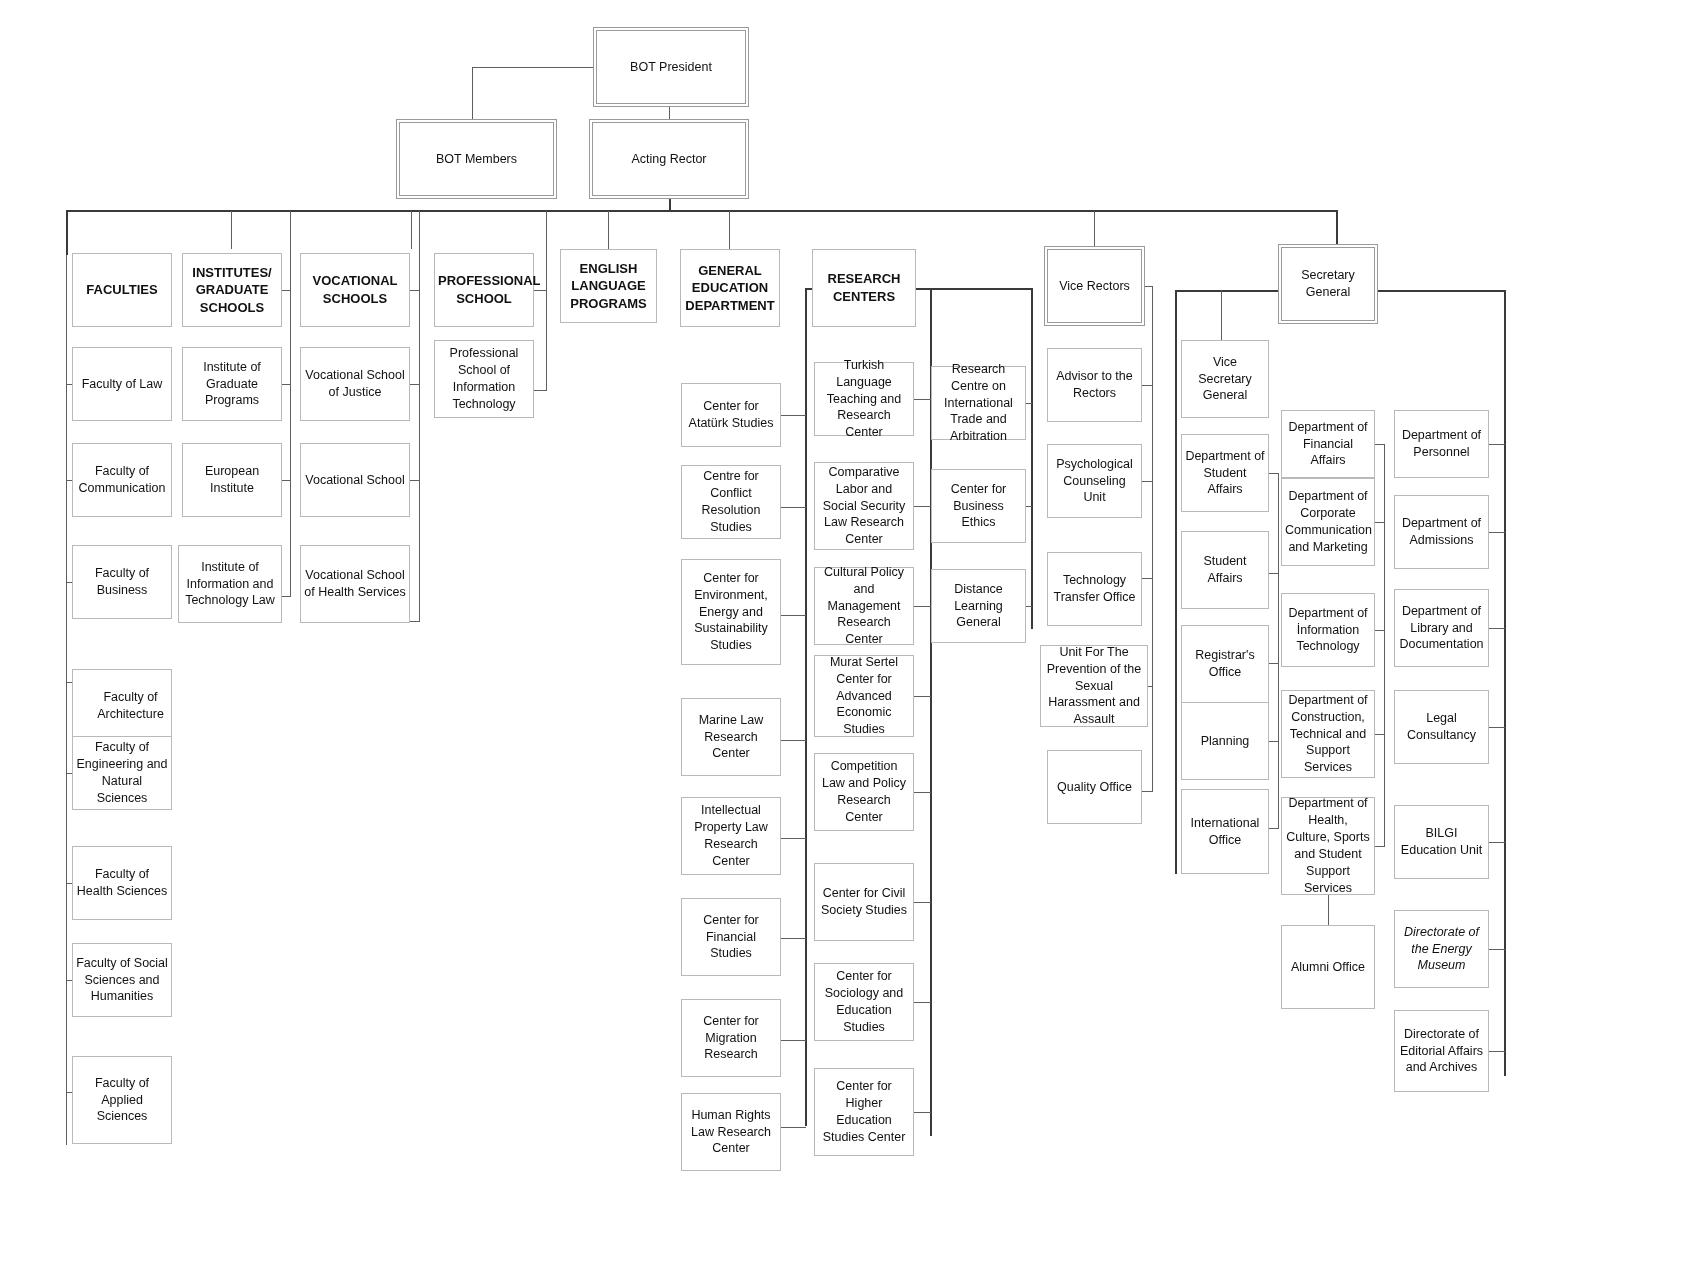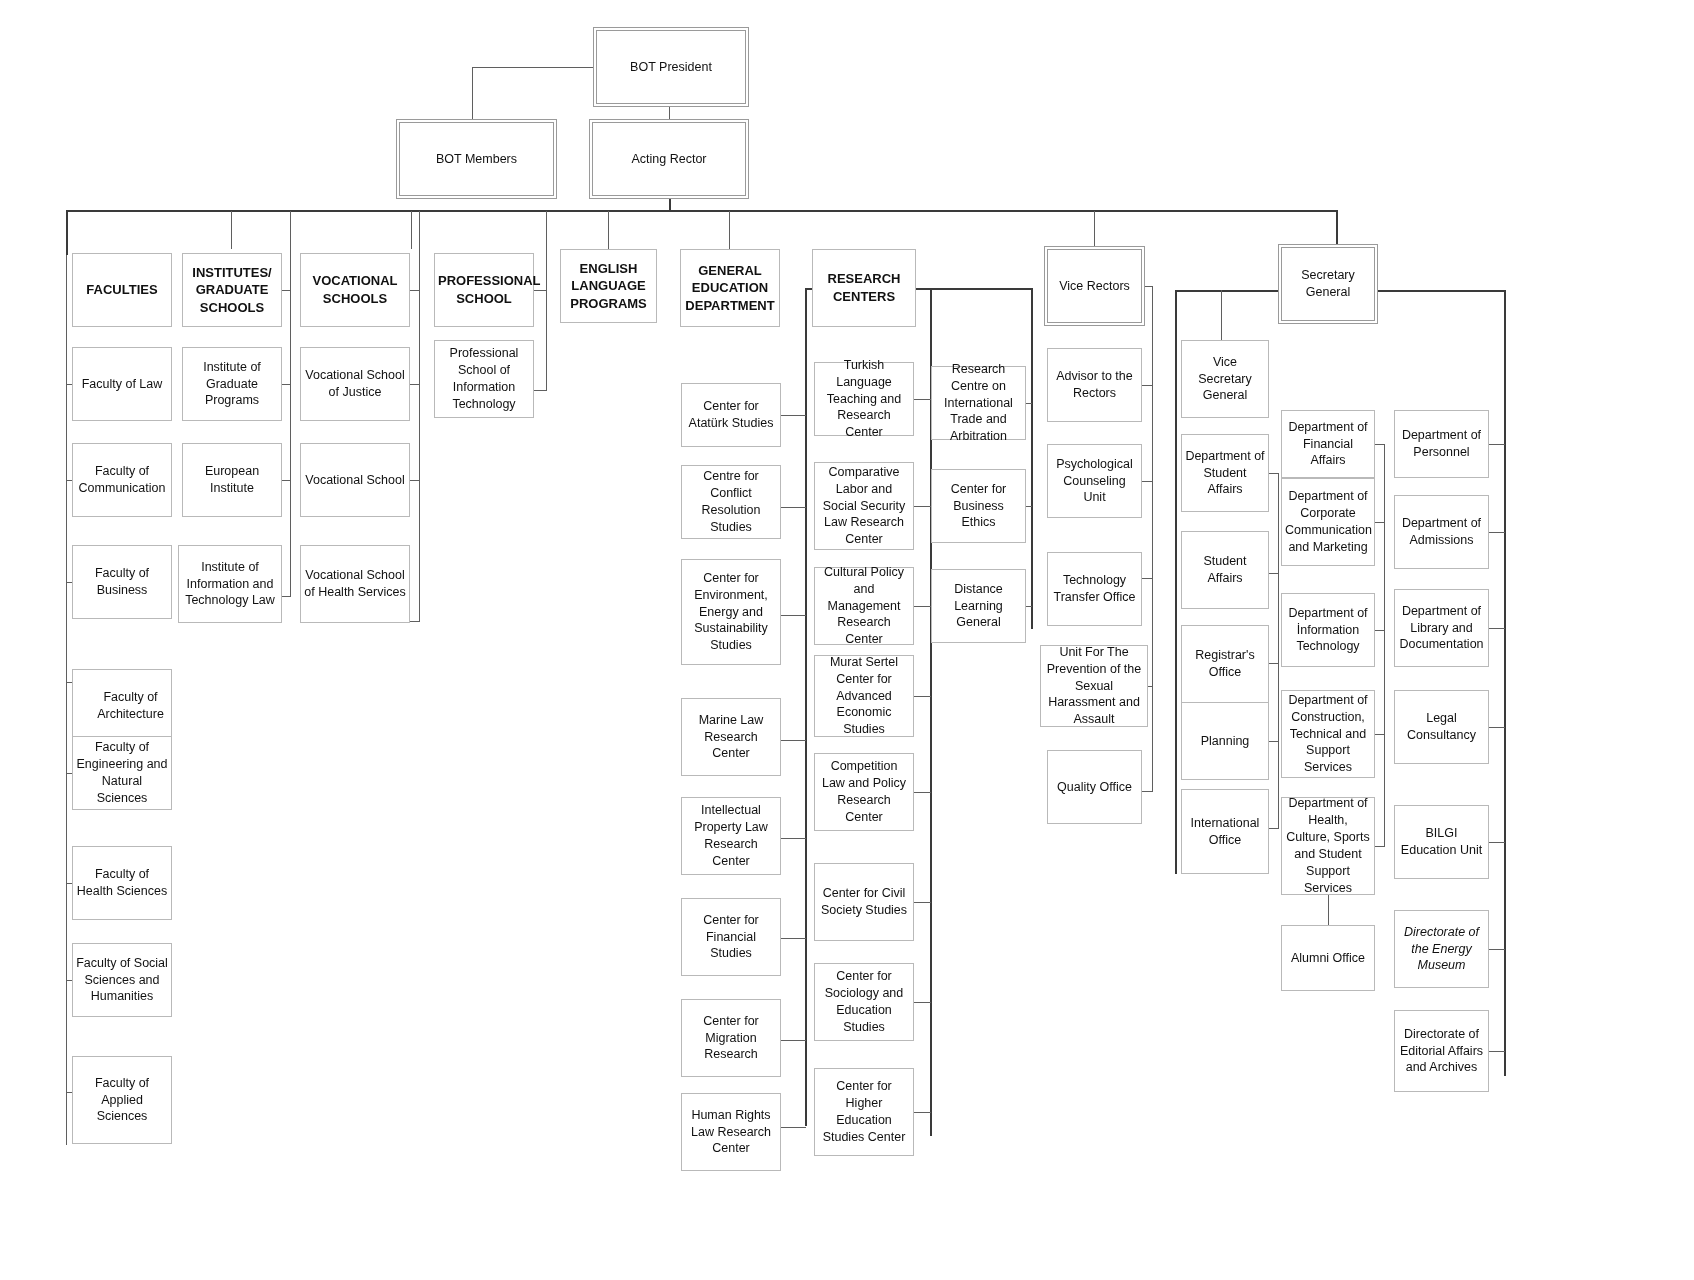--- a/index.html
+++ b/index.html
@@ -350,21 +350,21 @@
     </div>
   <div class="node" style="left:1281px; top:593px; width:94px; height:74px;">
     <span>Department of İnformation Technology</span>
     </div>
   <div class="node" style="left:1281px; top:690px; width:94px; height:88px;">
     <span>Department of Construction, Technical and Support Services</span>
     </div>
   <div class="node" style="left:1281px; top:797px; width:94px; height:98px;">
     <span>Department of Health, Culture, Sports and Student Support Services</span>
     </div>
-  <div class="node" style="left:1281px; top:925px; width:94px; height:66px;">
+  <div class="node" style="left:1281px; top:925px; width:94px; height:84px;">
     <span>Alumni Office</span>
     </div>
   <div class="ln v" style="left:1328px; top:895px; height:30px;"></div>
 
   <div class="ln h" style="left:1375px; top:444px; width:10px;"></div>
   <div class="ln h" style="left:1375px; top:522px; width:10px;"></div>
   <div class="ln h" style="left:1375px; top:630px; width:10px;"></div>
   <div class="ln h" style="left:1375px; top:734px; width:10px;"></div>
   <div class="ln h" style="left:1375px; top:846px; width:10px;"></div>
   <div class="ln v" style="left:1384px; top:444px; height:402px;"></div>

